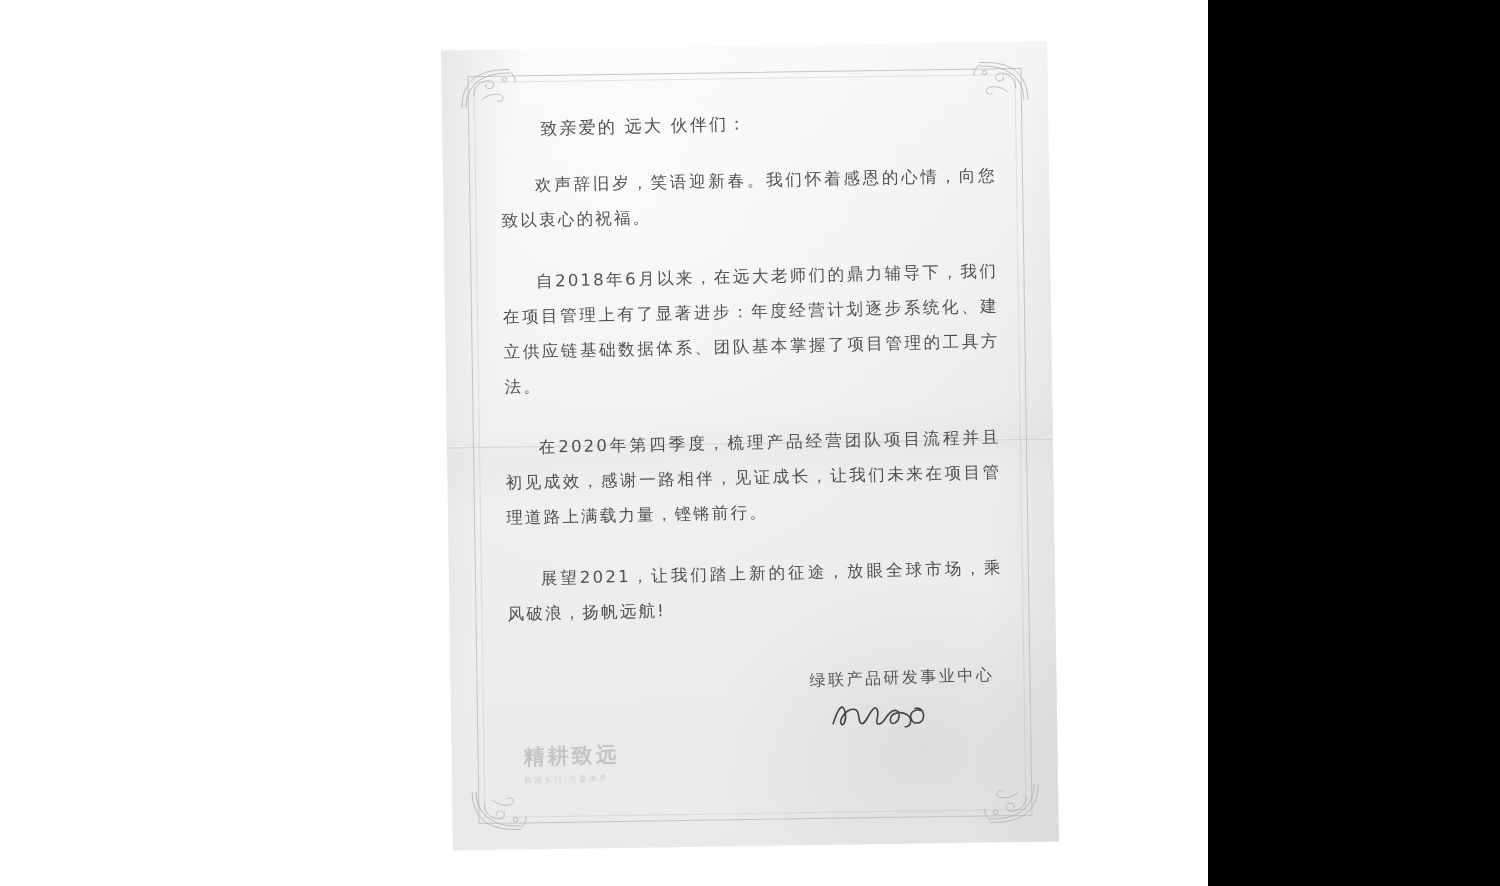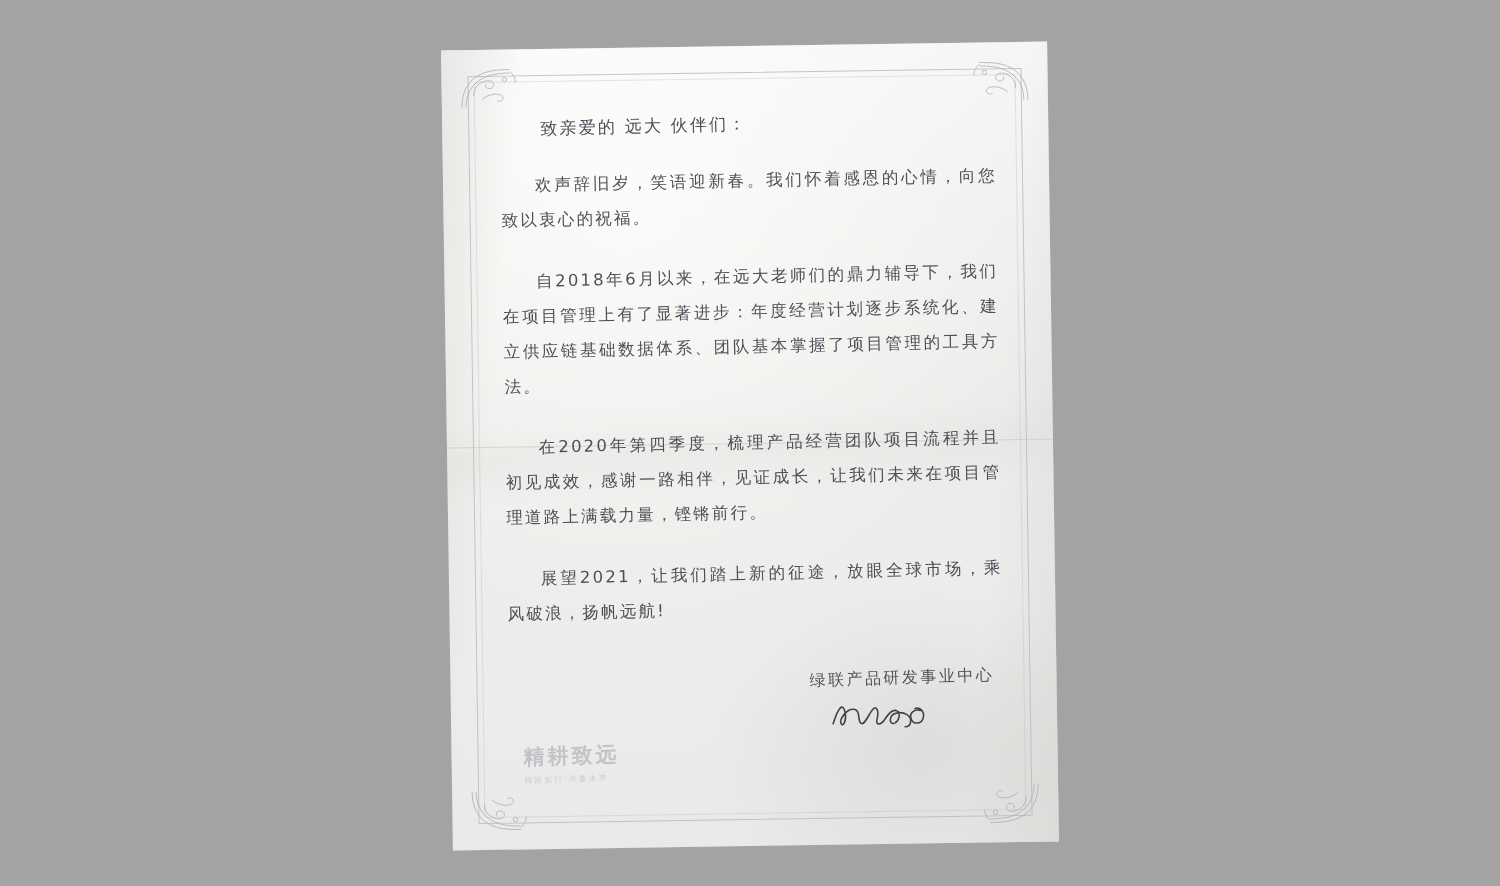--- a/index.html
+++ b/index.html
@@ -7,23 +7,23 @@
     padding: 0;
     background: #000;
     width: 1500px;
     height: 886px;
     overflow: hidden;
     font-family: "Liberation Sans", sans-serif;
   }
 
   #stage {
     position: relative;
-    width: 1500px;
+    width: 1208px;
     height: 886px;
-    background: #a3a3a3;
+    background: #ffffff;
   }
 
   
   .letter-sheet {
     position: absolute;
     left: 447px;
     top: 46px;
     width: 606px;
     height: 800px;
     background:

